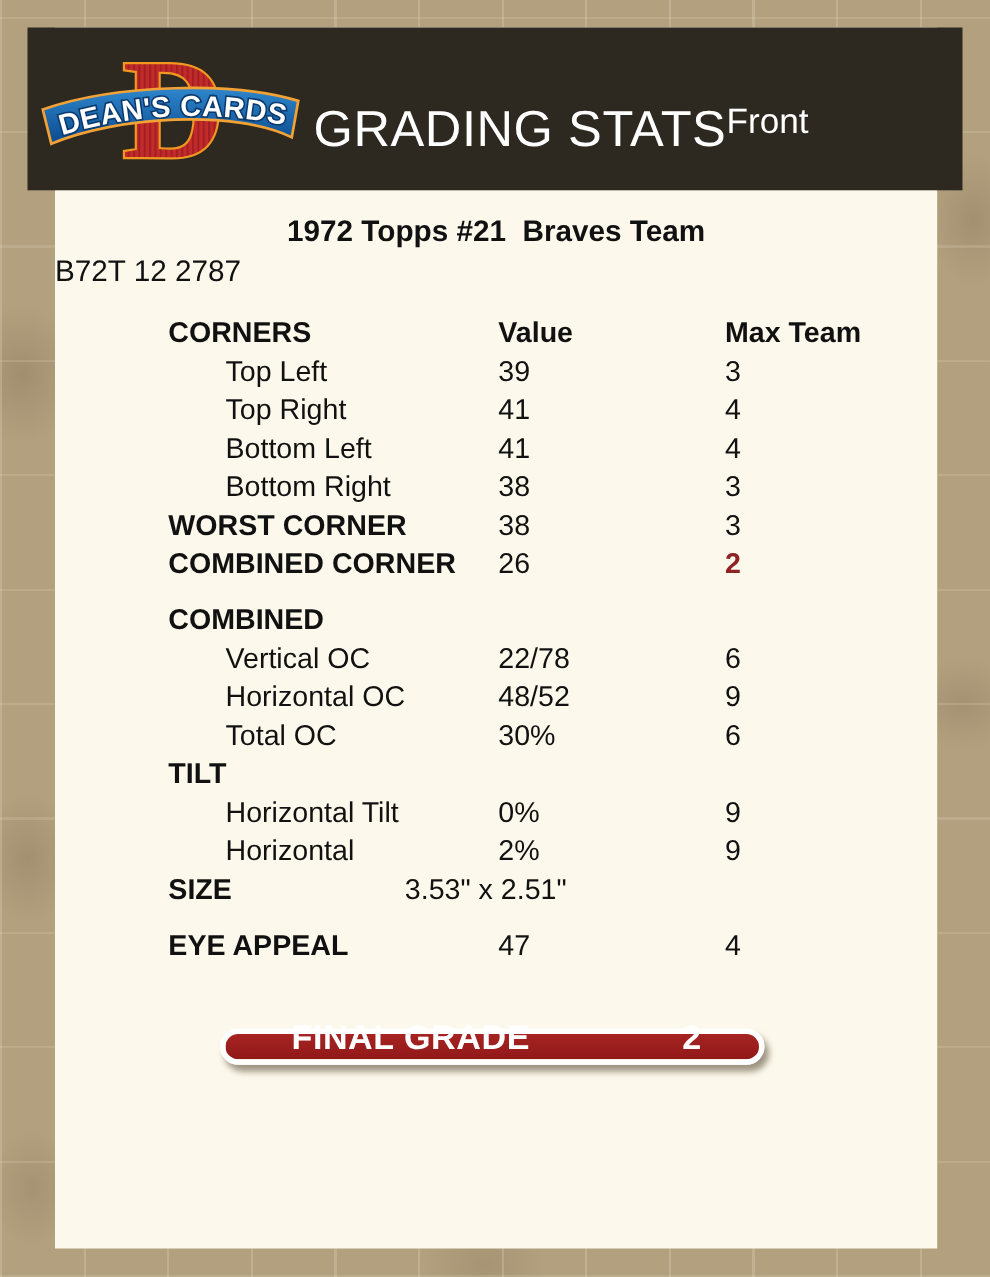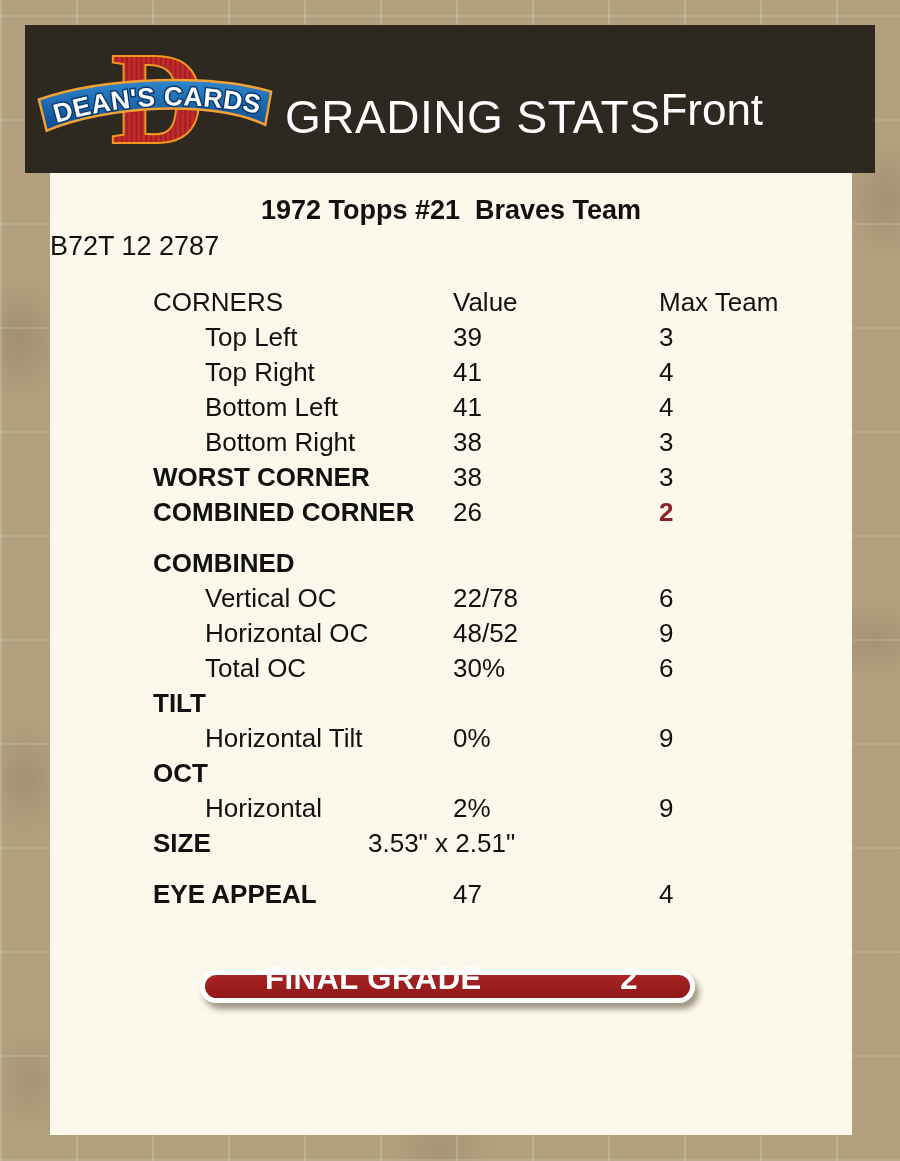--- a/index.html
+++ b/index.html
@@ -23,30 +23,30 @@
     position:absolute; left:50px; top:25px; width:802px; height:1110px;
     background:#fcf8eb;
   }
   .header{
     position:absolute; left:25px; top:25px; width:850px; height:148px;
     background:#2d2820; display:flex; align-items:stretch;
   }
   .logo-wrap{ width:260px; display:flex; align-items:center; justify-content:center; }
   .titles{ flex:1; display:flex; flex-direction:row; align-items:center; color:#ffffff; }
   .main-title{ margin-top:36px; line-height:50px; font-size:46px; letter-spacing:0.5px; }
-  .sub-title{ margin-top:22px; line-height:44px; font-size:44px; }
+  .sub-title{ margin-top:22px; line-height:44px; font-size:32px; }
 
   .content{ position:absolute; left:50px; top:173px; width:802px; color:#111111; }
   .card-title{ margin-top:20px; text-align:center; font-size:27px; font-weight:bold; line-height:34px; white-space:pre; }
   .card-id{ margin-top:2px; text-align:left; font-size:27px; line-height:34px; }
 
   .grid{ margin-top:22px; margin-left:103px; width:647px; font-size:26px; }
   .trow{ display:grid; grid-template-columns:300px 206px 138px; height:35px; align-items:center; }
   .trow .val, .trow .max{ text-align:left; }
-  .thead .lbl, .thead .val, .thead .max{ font-weight:normal; }
+  .thead .lbl, .thead .val, .thead .max{ font-weight:bold; }
   .section .lbl{ font-weight:bold; }
   .sub .lbl{ padding-left:52px; }
   .gap{ margin-top:16px; }
   .red{ color:#8e2325; font-weight:bold; }
   .shift{ transform:translateX(-85px); }
 
   .final{
     margin-top:58px; margin-left:150px; width:495px; height:33px;
     border:5px solid #ffffff; border-radius:18px;
     background:linear-gradient(#a62423, #911818);
@@ -155,25 +155,20 @@
       <div class="lbl">TILT</div>
       <div class="val"></div>
       <div class="max"></div>
     </div>
     <div class="trow sub">
       <div class="lbl">Horizontal Tilt</div>
       <div class="val">0%</div>
       <div class="max">9</div>
     </div>
 
-    <div class="trow section">
-      <div class="lbl">OCT</div>
-      <div class="val"></div>
-      <div class="max"></div>
-    </div>
     <div class="trow sub">
       <div class="lbl">Horizontal</div>
       <div class="val">2%</div>
       <div class="max">9</div>
     </div>
 
     <div class="trow section">
       <div class="lbl">SIZE</div>
       <div class="val shift">3.53" x 2.51"</div>
       <div class="max"></div>

